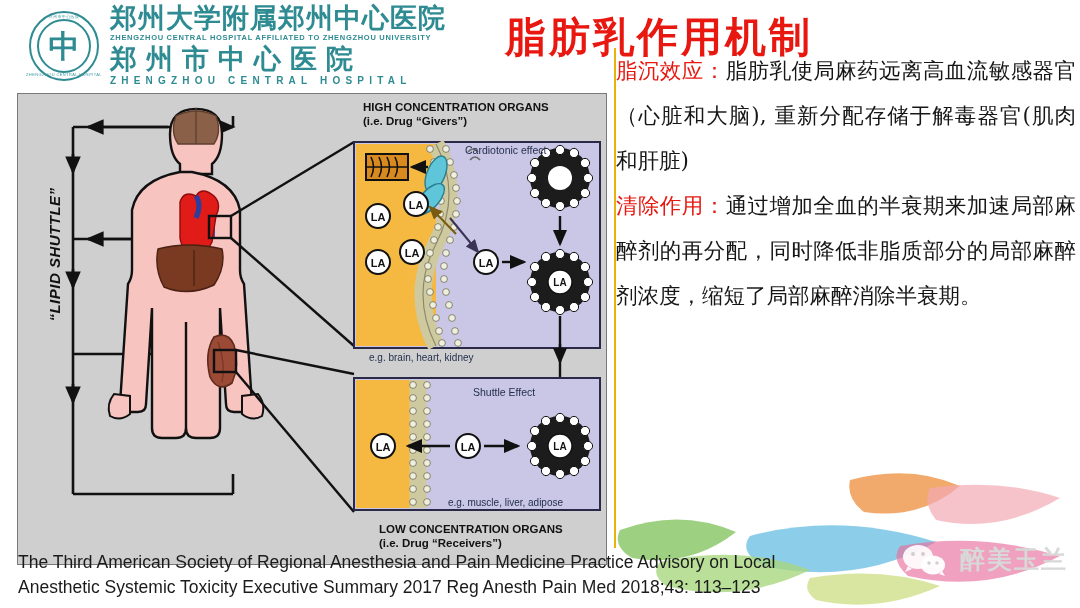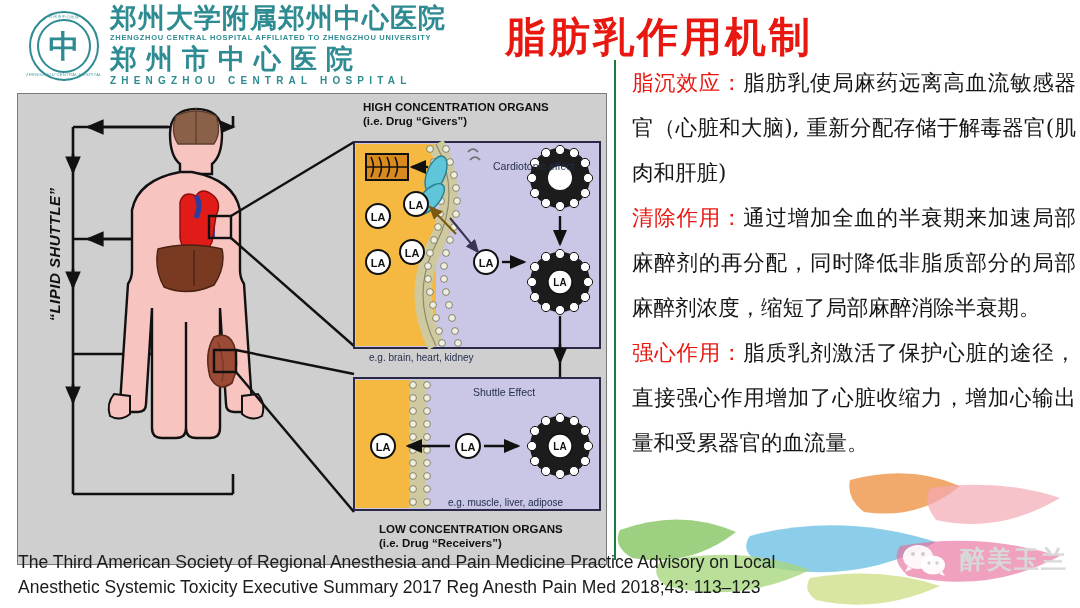--- a/index.html
+++ b/index.html
@@ -66,34 +66,34 @@
     background:#cfcfcf;border:1px solid #7a7a7a;box-sizing:border-box;overflow:hidden;
   }
   #fig-svg{position:absolute;left:0;top:0;}
 
   .fig-lbl{
     position:absolute;font-family:"Liberation Sans",sans-serif;color:#111;
     white-space:pre;pointer-events:none;
   }
   #lbl-high{left:345px;top:6px;font-size:11.5px;font-weight:bold;line-height:1.25;}
   #lbl-low{left:361px;top:428px;font-size:11.5px;font-weight:bold;line-height:1.25;}
-  #lbl-cardio{left:447px;top:66px;font-size:10.5px;color:#24304d;margin-left:28px;}
+  #lbl-cardio{left:447px;top:50px;font-size:10.5px;color:#24304d;}
   #lbl-eg1{left:351px;top:258px;font-size:10px;color:#24304d;}
   #lbl-shuttle{left:455px;top:292px;font-size:10.5px;color:#24304d;}
   #lbl-eg2{left:430px;top:403px;font-size:10px;color:#24304d;}
   #lbl-lipid{
     left:-44px;top:152px;width:160px;text-align:center;
     font-size:15px;font-weight:bold;font-style:italic;letter-spacing:.5px;
     transform:rotate(-90deg);transform-origin:center center;
   }
 
   
   #textcol{
-    position:absolute;left:614px;top:60px;width:462px;height:500px;
-    border-left:2px solid #15803d;padding-left:16px;box-sizing:border-box;
+    position:absolute;left:614px;top:48px;width:462px;height:500px;
+    border-left:2px solid #eab308;padding-left:0;box-sizing:border-box;
   }
   .para{
     font-family:"DejaVu Serif",serif;font-size:21.5px;color:#161616;
     line-height:45px;letter-spacing:0px;text-align:justify;margin:0;
   }
   .para + .para{margin-top:0;}
   .hd{color:#e8170f;}
 
   
   #citation{
@@ -396,23 +396,20 @@
     <div class="fig-lbl" id="lbl-eg2">e.g. muscle, liver, adipose</div>
   </div>
 
   <div id="textcol">
     <p class="para">
       <span class="hd">脂沉效应：</span><span>脂肪乳使局麻药远离高血流敏感器官（心脏和大脑), 重新分配存储于解毒器官(肌肉和肝脏)</span>
     </p>
     <p class="para">
       <span class="hd">清除作用：</span><span>通过增加全血的半衰期来加速局部麻醉剂的再分配，同时降低非脂质部分的局部麻醉剂浓度，缩短了局部麻醉消除半衰期。</span>
     </p>
-    <p class="para">
-      <span class="hd">强心作用：</span><span>脂质乳剂激活了保护心脏的途径，直接强心作用增加了心脏收缩力，增加心输出量和受累器官的血流量。</span>
-    </p>
   </div>
 
   <svg id="decor" width="480" height="138" viewBox="0 0 480 138">
     <path d="M250,10 q60,-16 110,6 q-40,34 -96,26 q-18,-14 -14,-32 z" fill="#ef9a52" opacity="0.85"></path>
     <path d="M330,18 q70,-10 130,10 q-60,36 -124,22 q-14,-18 -6,-32 z" fill="#f3a9b4" opacity="0.7"></path>
     <path d="M20,60 q60,-22 116,2 q-46,36 -104,26 q-20,-12 -12,-28 z" fill="#8cc96b" opacity="0.85"></path>
     <path d="M150,66 q90,-24 186,6 q-80,44 -172,24 q-26,-14 -14,-30 z" fill="#5bb9e0" opacity="0.7"></path>
     <path d="M60,92 q80,-18 150,8 q-70,34 -144,16 q-16,-12 -6,-24 z" fill="#a7d77f" opacity="0.8"></path>
     <path d="M300,76 q80,-14 160,10 q-72,38 -152,20 q-18,-16 -8,-30 z" fill="#e86f9c" opacity="0.65"></path>
     <path d="M210,108 q70,-12 130,8 q-62,28 -124,14 q-14,-10 -6,-22 z" fill="#cfe08a" opacity="0.8"></path>

